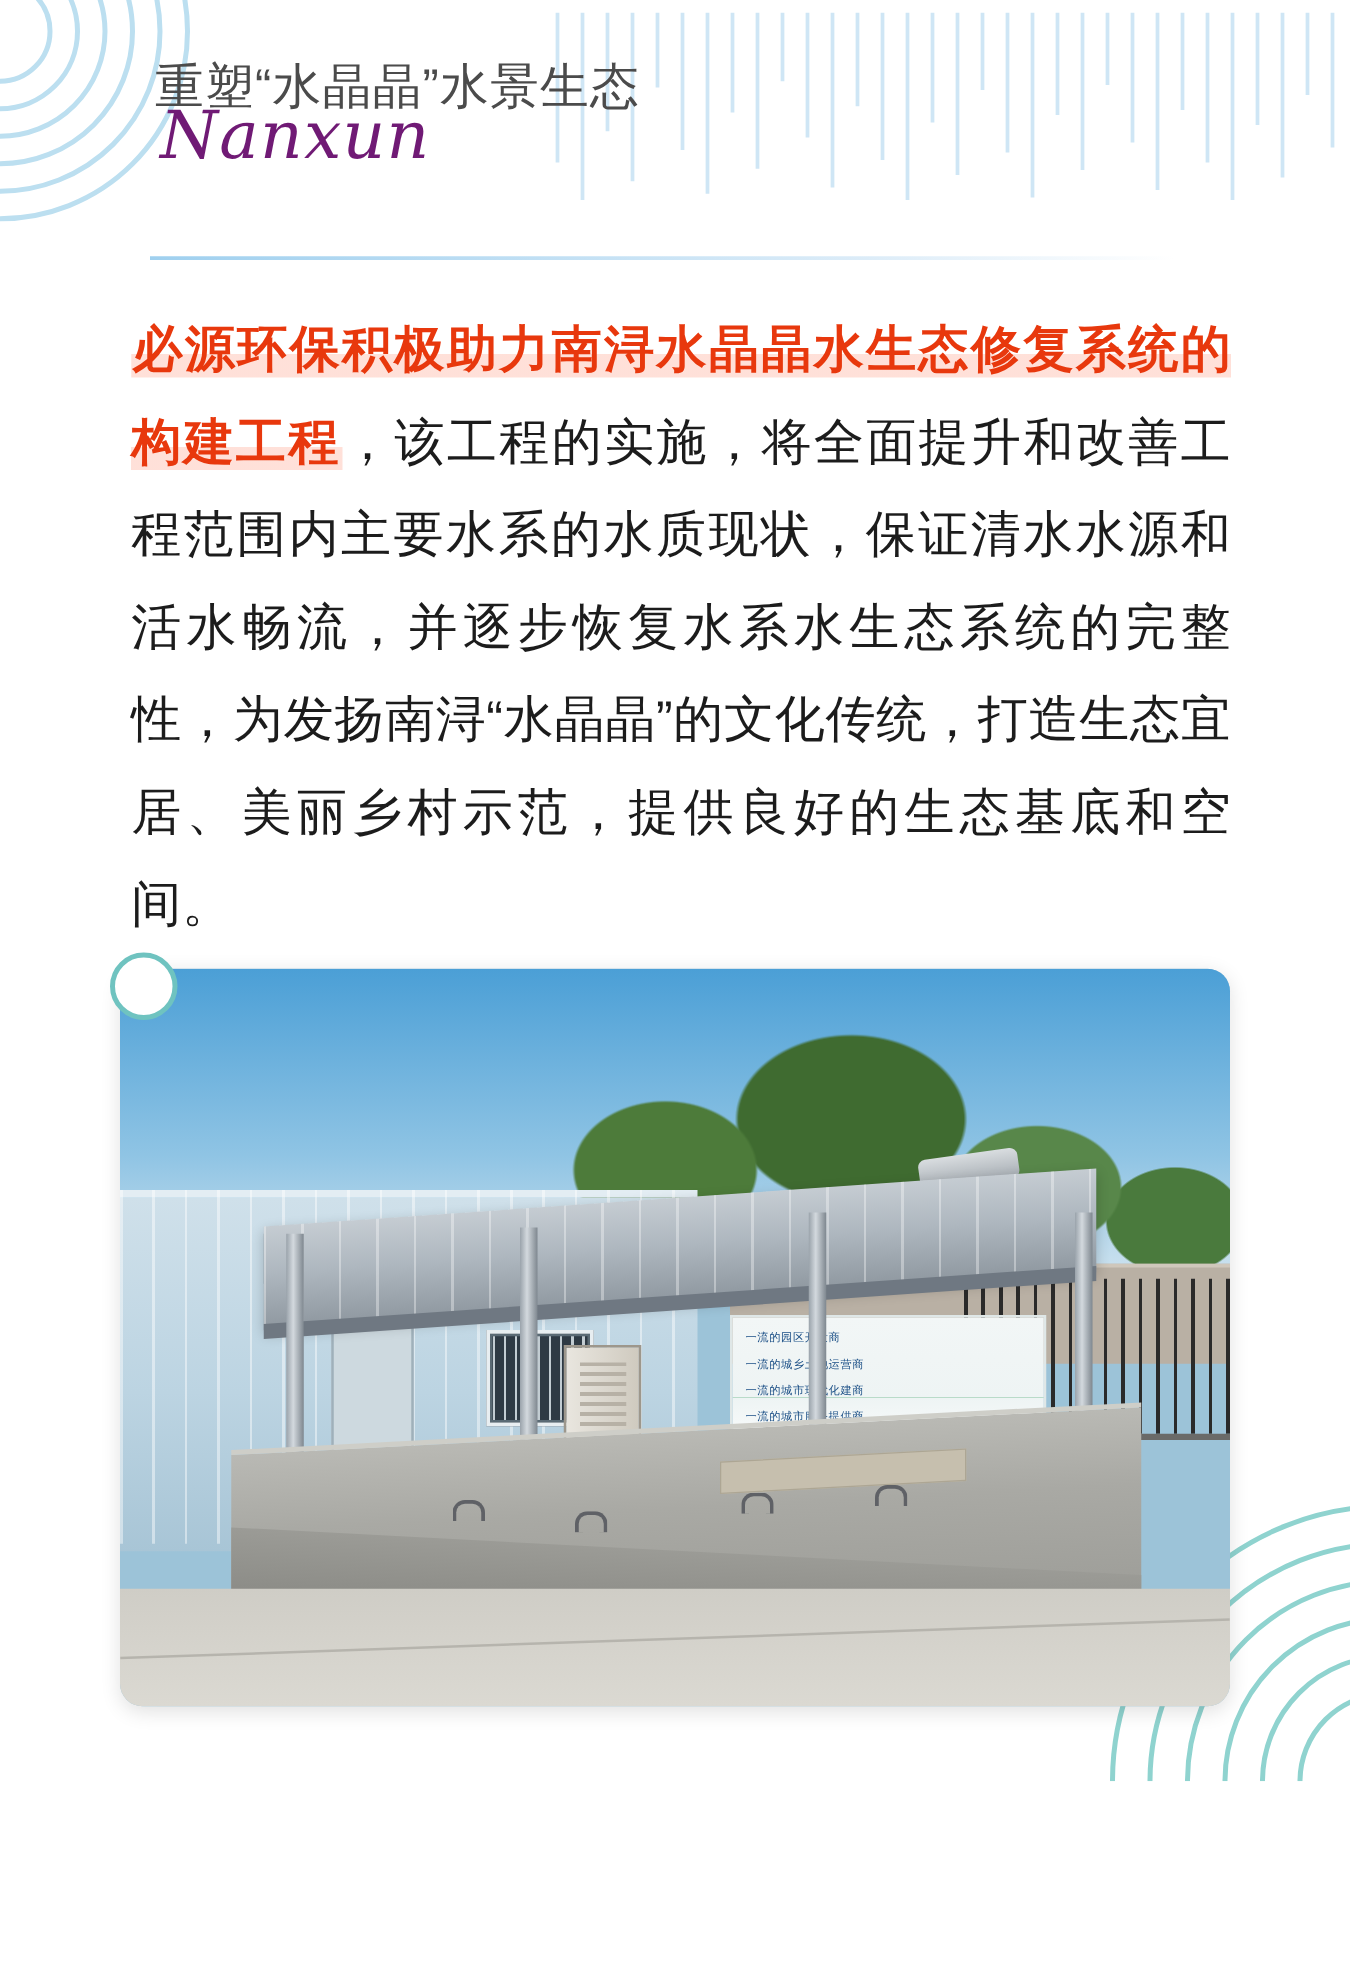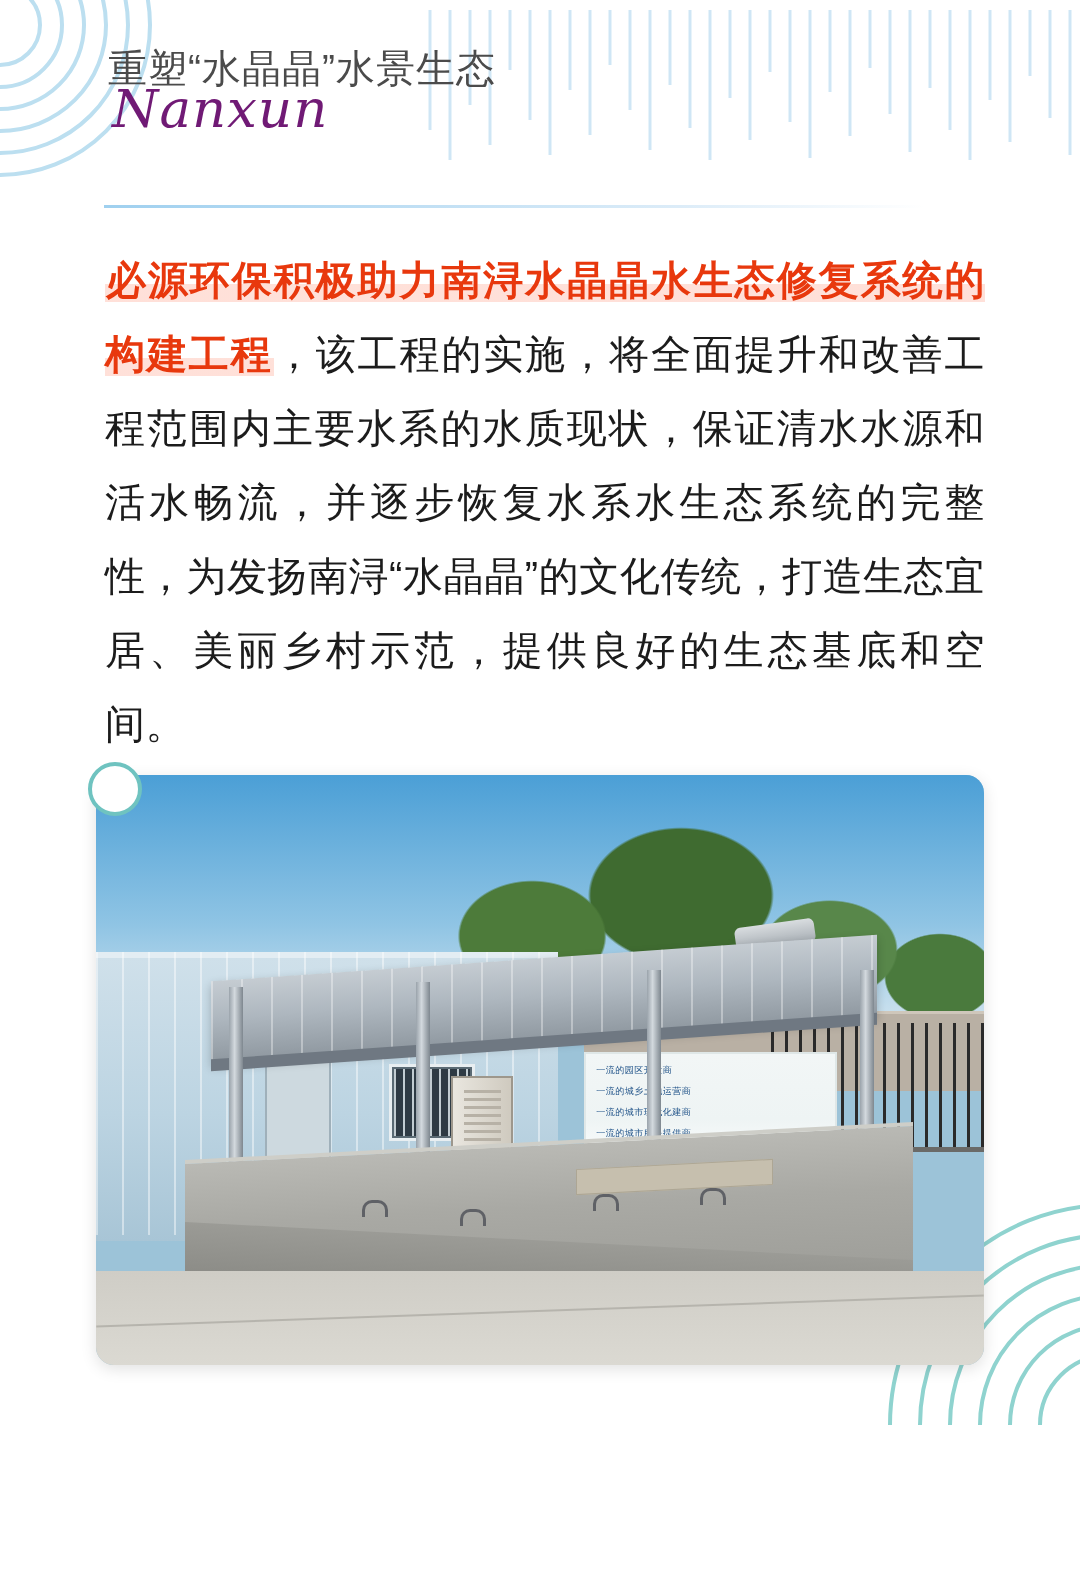--- a/index.html
+++ b/index.html
@@ -29,21 +29,21 @@
     right: -30px;
     bottom: 150px;
     width: 260px;
     height: 260px;
     pointer-events: none;
   }
 
   
   .header {
     position: absolute;
-    left: 0;
+    left: 16px;
     top: 0;
     width: 856px;
     height: 220px;
     text-decoration: underline;
   }
   .header-lines {
     position: absolute;
     left: 420px;
     top: 10px;
     width: 660px;

